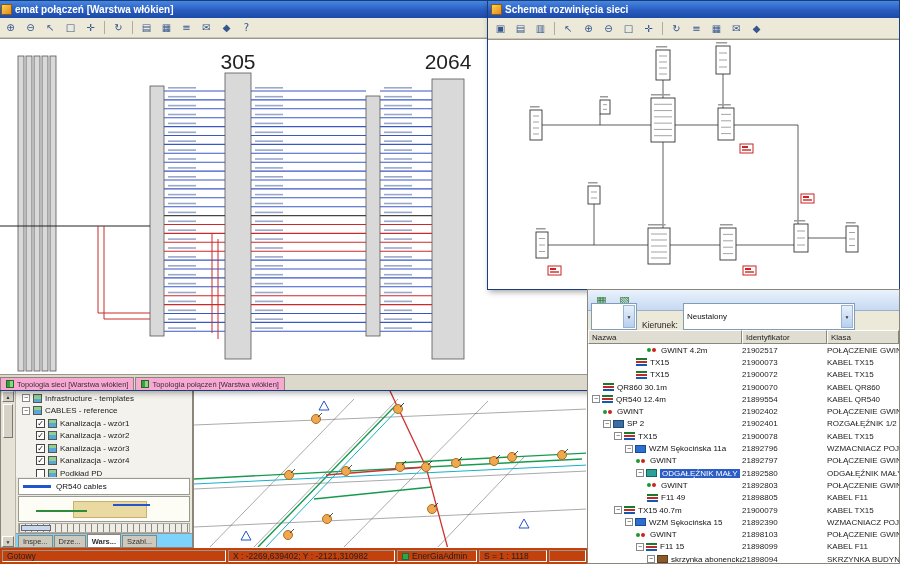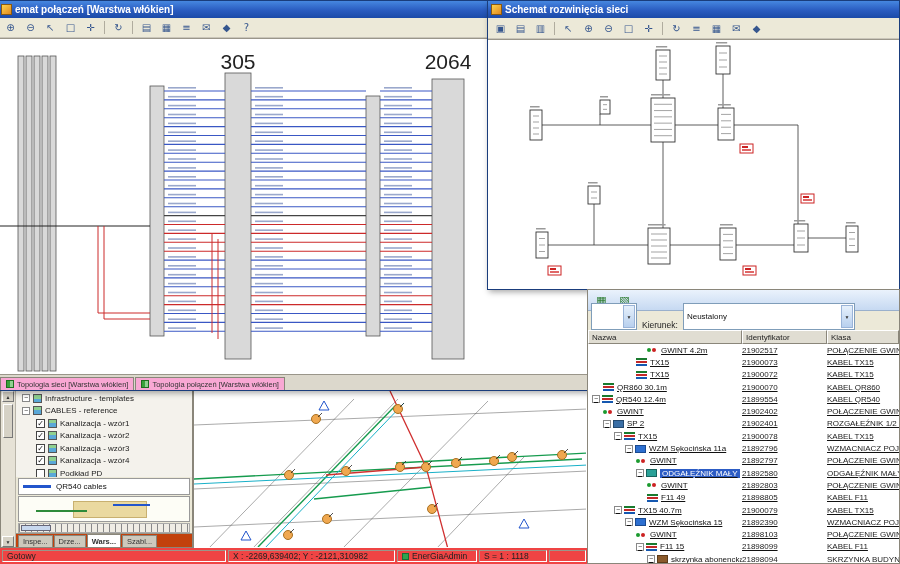--- a/index.html
+++ b/index.html
@@ -52,26 +52,26 @@
   .cb{flex:none;width:9px;height:9px;border:1px solid #444;background:#fff;font-size:8px;line-height:8px;text-align:center;color:#111;box-sizing:border-box;}
   .legend{height:15px;flex:none;background:#fff;border:1px solid #999;margin:1px 2px 0 2px;display:flex;align-items:center;gap:5px;padding:0 4px;font-size:8px;}
   .legend-line{width:28px;height:3px;background:#2255cc;flex:none;}
   .overview{height:24px;flex:none;margin:1px 2px 0 2px;background:#fdfdf6;border:1px solid #999;position:relative;overflow:hidden;}
   .ov-tan{position:absolute;left:32%;top:18%;width:42%;height:62%;background:#ead9a0;border:1px solid #c8b070;}
   .ov-g{position:absolute;left:10%;top:55%;width:30%;height:2px;background:#2e8b3a;}
   .ov-b{position:absolute;left:55%;top:30%;width:22%;height:2px;background:#2255cc;}
   .ruler{height:10px;flex:none;margin:1px 2px 0 2px;background:#efece4;border:1px solid #aaa;position:relative;
          background-image:repeating-linear-gradient(90deg,#888 0 1px,transparent 1px 6px);box-sizing:border-box;}
   .ruler-thumb{position:absolute;left:2px;top:1px;width:30px;height:6px;background:#c8d8ee;border:1px solid #667;box-sizing:border-box;}
-  .ptabs{height:13px;flex:none;display:flex;gap:1px;padding-left:2px;background:#c2410c;border-top:1px solid #9a968a;align-items:flex-end;}
+  .ptabs{height:13px;flex:none;display:flex;gap:1px;padding-left:2px;background:#7dd3fc;border-top:1px solid #9a968a;align-items:flex-end;}
   .ptab{font-size:7.5px;padding:0 4px;height:11px;background:#cdc9bd;border:1px solid #8a867a;border-bottom:none;display:flex;align-items:center;color:#333;}
   .ptab.active{background:#fff;font-weight:bold;height:12px;}
 
   
-  #statusbar{position:absolute;left:0;top:548px;width:588px;height:16px;background:#ef4444;display:flex;gap:2px;
+  #statusbar{position:absolute;left:0;top:548px;width:588px;height:16px;background:#c2410c;display:flex;gap:2px;
              padding:8px 2px;box-sizing:border-box;font-size:8.5px;align-items:center;z-index:1;}
   .scell{height:12px;border:1px solid;border-color:#9a968a #fff #fff #9a968a;display:flex;align-items:center;gap:3px;
          padding:0 4px;white-space:nowrap;overflow:hidden;box-sizing:border-box;color:#222;}
   .udot{width:7px;height:7px;background:#2ea44f;border:1px solid #1a6e33;flex:none;box-sizing:border-box;}
 
   
   #panel-objects{position:absolute;left:587px;top:289px;width:313px;height:275px;background:#ece9d8;
                  border:1px solid #8a867a;box-sizing:border-box;display:flex;flex-direction:column;z-index:4;}
   .pane-toolbar{height:20px;flex:none;background:linear-gradient(180deg,#eaf2fc,#c6d9f2);border-bottom:1px solid #9ab0cc;
                 display:flex;align-items:center;padding:0 4px;gap:4px;}
@@ -82,21 +82,21 @@
          padding:0 14px 0 3px;position:relative;box-sizing:border-box;white-space:nowrap;}
   .combo .arr{position:absolute;right:1px;top:1px;bottom:1px;width:12px;background:linear-gradient(#e6f0fb,#b8d0ee);
               border:1px solid #9ab4d8;display:flex;align-items:center;justify-content:center;font-size:5px;color:#333;box-sizing:border-box;}
   .combo-small{width:46px;}
   .combo-main{width:172px;}
   .grid-head{display:flex;height:14px;flex:none;}
   .hcell{box-sizing:border-box;background:#e0ddd2;border:1px solid;border-color:#fff #8a867a #8a867a #fff;
          font-size:8px;padding:0 3px;display:flex;align-items:center;color:#222;overflow:hidden;white-space:nowrap;}
   .hcell.name{width:154px;}.hcell.id{width:85px;}.hcell.klasa{flex:1;}
   #obj-rows{flex:1;overflow:hidden;background:#fff;font-size:8px;}
-  .trow{display:flex;height:12.3px;align-items:center;text-decoration:underline;}
+  .trow{display:flex;height:12.3px;align-items:center;}
   .cell{white-space:nowrap;overflow:hidden;box-sizing:border-box;}
   .cell.name{width:154px;display:flex;align-items:center;flex:none;}
   .cell.id{width:85px;color:#222;flex:none;}
   .cell.klasa{flex:1;color:#222;}
   .trow .exp{margin-right:2px;}
   .ic{flex:none;width:11px;height:8px;margin-right:3px;position:relative;display:inline-block;}
   .ic.cable{background:repeating-linear-gradient(180deg,#1a7a2e 0 2px,#fff 2px 3px,#c22828 3px 5px,#fff 5px 6px,#1558b0 6px 8px);}
   .ic.gwint::before,.ic.gwint::after{content:"";position:absolute;width:4px;height:4px;border-radius:50%;top:2px;}
   .ic.gwint::before{left:0;background:#1a9a2e;}
   .ic.gwint::after{left:5px;background:#cc2222;}

